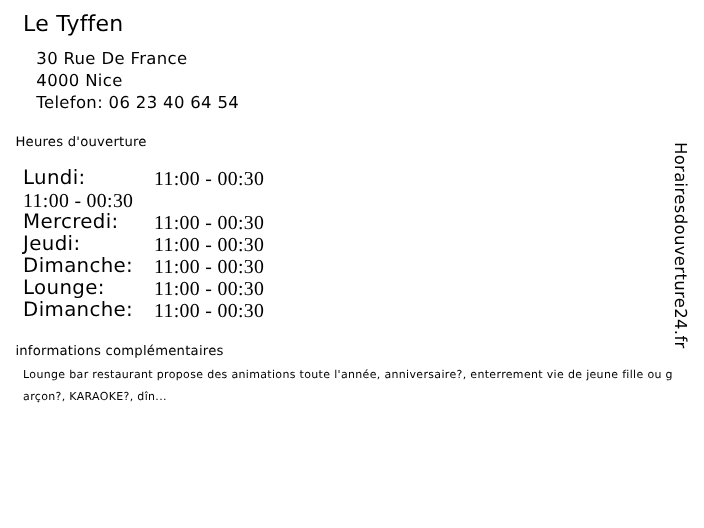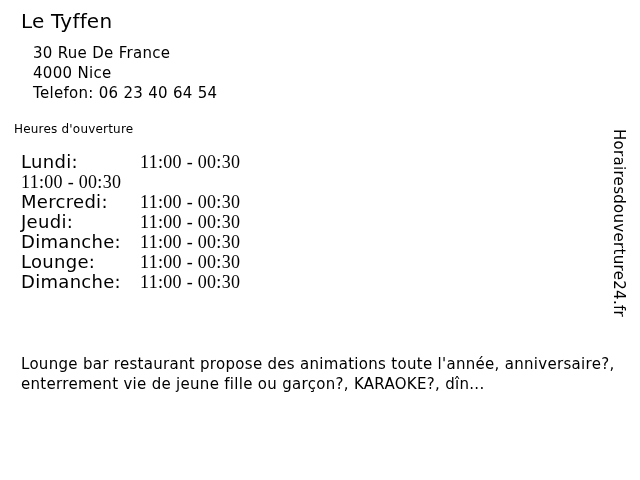--- a/index.html
+++ b/index.html
@@ -51,23 +51,23 @@
     font-size: 18px;
     line-height: 20px;
     letter-spacing: 0.3px;
   }
   .hours-row { display: flex; }
   .hours-day  { width: 119px; }
   .hours-time { white-space: nowrap; font-family: Liberation Serif, serif; }
   .info-text {
     position: absolute;
     left: 21px;
-    top: 354px;
+    top: 332px;
     width: 594px;
-    font-size: 15px;
+    font-size: 10px;
     line-height: 20px;
     letter-spacing: 0.3px;
     word-break: break-all;
   }
   .watermark {
     position: absolute;
     top: 129px;
     right: 12px;
     writing-mode: vertical-rl;
     text-orientation: mixed;
@@ -114,18 +114,19 @@
     <div class="hours-row">
       <span class="hours-day">Lounge:</span>
       <span class="hours-time">11:00 - 00:30</span>
     </div>
     <div class="hours-row">
       <span class="hours-day">Dimanche:</span>
       <span class="hours-time">11:00 - 00:30</span>
     </div>
   </div>
 
+  <h2 class="section-heading info-heading">informations complémentaires</h2>
 
   <p class="info-text">Lounge bar restaurant propose des animations toute l'année, anniversaire?, enterrement vie de jeune fille ou garçon?, KARAOKE?, dîn...</p>
 
   <div class="watermark">Horairesdouverture24.fr</div>
 
 </div>
 
 </body></html>

